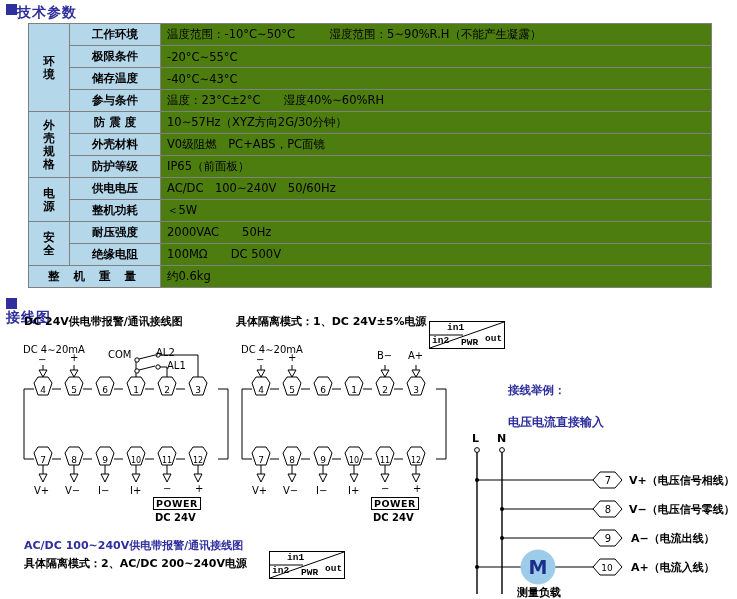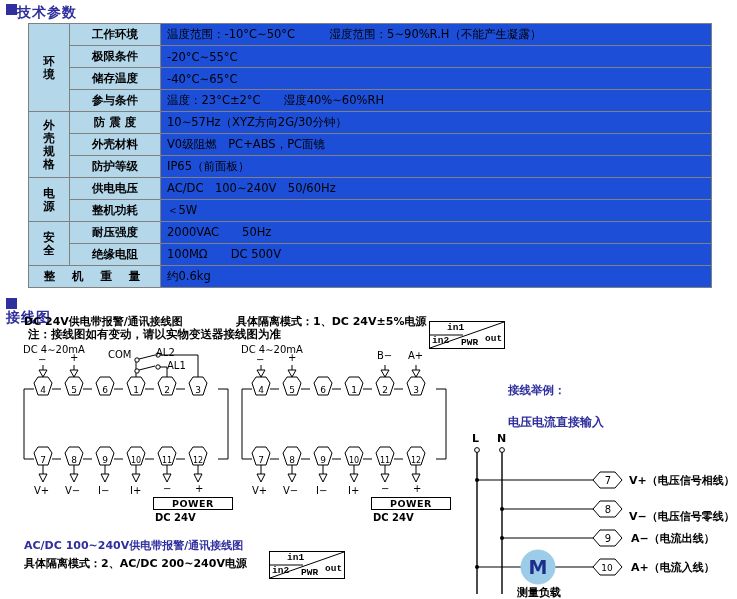--- a/index.html
+++ b/index.html
@@ -24,38 +24,38 @@
     border:1px solid #808080;
     font-size:11.5px;
     padding:0 6px;
     height:21px;
     vertical-align:middle;
     white-space:nowrap;
   }
   td.grp{background:#b4d7ea;width:28px;text-align:center;font-weight:700;padding:0;}
   td.grp span{display:block;line-height:13px;}
   td.sub{background:#b4d7ea;width:78px;text-align:center;font-weight:700;}
-  td.val{background:#1d4ed8;font-weight:400;}
-  td.wide{background:#b4d7ea;text-align:center;font-weight:700;letter-spacing:5px;font-family:Liberation Mono, monospace;}
+  td.val{background:#4d7c0f;font-weight:400;}
+  td.wide{background:#b4d7ea;text-align:center;font-weight:700;letter-spacing:5px;}
 
   
   .dgm{position:absolute;}
   .cap{font-size:11px;font-weight:700;color:#2f2f9e;white-space:nowrap;}
   .cap-blk{font-size:11px;font-weight:700;color:#000;white-space:nowrap;}
   .lbl{position:absolute;font-size:10px;white-space:nowrap;font-family:"DejaVu Sans","Liberation Sans",sans-serif;}
   .lbl-b{position:absolute;font-size:10px;font-weight:700;white-space:nowrap;}
 
   svg{display:block;overflow:visible;}
 
   
   .isobox{position:absolute;border:1px solid #000;background:#fff;}
   .isobox .t{position:absolute;font-size:9.5px;font-weight:700;font-family:Liberation Mono, monospace;}
 
   .powerbox{position:absolute;border:1.3px solid #000;background:#fff;
-            font-size:9.5px;font-weight:700;padding:0 18px;letter-spacing:.5px;}
+            font-size:9.5px;font-weight:700;padding:0 2px;letter-spacing:.5px;}
 </style>
 </head>
 <body>
 
 <div class="abs sec-head" style="left:6px;top:4px;">
   <span class="sq"></span>
   <span class="sec-title">技术参数</span>
 </div>
 
 <table class="spec abs" style="left:28px;top:23px;width:684px;">
@@ -68,21 +68,21 @@
         </td>
       <td class="sub">工作环境</td>
       <td class="val">温度范围：-10°C∼50°C　　　湿度范围：5∼90%R.H（不能产生凝露）</td>
     </tr>
     <tr>
       <td class="sub">极限条件</td>
       <td class="val">-20°C∼55°C</td>
     </tr>
     <tr>
       <td class="sub">储存温度</td>
-      <td class="val">-40°C∼65°C</td>
+      <td class="val">-40°C∼43°C</td>
     </tr>
     <tr>
       <td class="sub">参与条件</td>
       <td class="val">温度：23°C±2°C　　湿度40%∼60%RH</td>
     </tr>
 
     <tr>
       <td class="grp" rowspan="3">
           <span>外</span>
           <span>壳</span>
@@ -130,21 +130,20 @@
     <tr>
       <td class="wide" colspan="2">整 机 重 量</td>
       <td class="val">约0.6kg</td>
     </tr>
   </tbody>
 </table>
 
 <div class="abs sec-head" style="left:6px;top:298px;flex-direction:column;">
   <span class="sq"></span>
   <span class="sec-title">接线图</span>
-  <span class="sec-note">注：接线图如有变动，请以实物变送器接线图为准</span>
 </div>
 
 <div class="abs cap-blk" style="left:24px;top:314px;">DC 24V供电带报警/通讯接线图</div>
 
 <div class="abs cap-blk" style="left:236px;top:314px;">具体隔离模式：1、DC  24V±5%电源</div>
 
 <div class="isobox" style="left:429px;top:321px;width:74px;height:26px;">
   <svg width="74" height="26" style="position:absolute;left:0;top:0;">
     <line x1="0" y1="26" x2="74" y2="0" stroke="#000" stroke-width="1"></line>
     <line x1="0" y1="13" x2="33" y2="13" stroke="#000" stroke-width="1"></line>
@@ -403,16 +402,16 @@
       <text x="153" y="110">9</text>
       <text x="152" y="139" font-size="9">10</text>
     </g>
   </svg>
 
   <span class="lbl-b" style="left:17px;top:0px;font-size:11px;">L</span>
   <span class="lbl-b" style="left:42px;top:0px;font-size:11px;">N</span>
   <span class="lbl-b" style="left:62px;top:153px;font-size:11px;">测量负载</span>
 
   <span class="lbl-b" style="left:174px;top:41px;font-size:11px;">V+（电压信号相线）</span>
-  <span class="lbl-b" style="left:174px;top:70px;font-size:11px;margin-top:7px;">V−（电压信号零线）</span>
+  <span class="lbl-b" style="left:174px;top:70px;font-size:11px;">V−（电压信号零线）</span>
   <span class="lbl-b" style="left:176px;top:99px;font-size:11px;">A−（电流出线）</span>
   <span class="lbl-b" style="left:176px;top:128px;font-size:11px;">A+（电流入线）</span>
 </div>
 
 </body></html>

